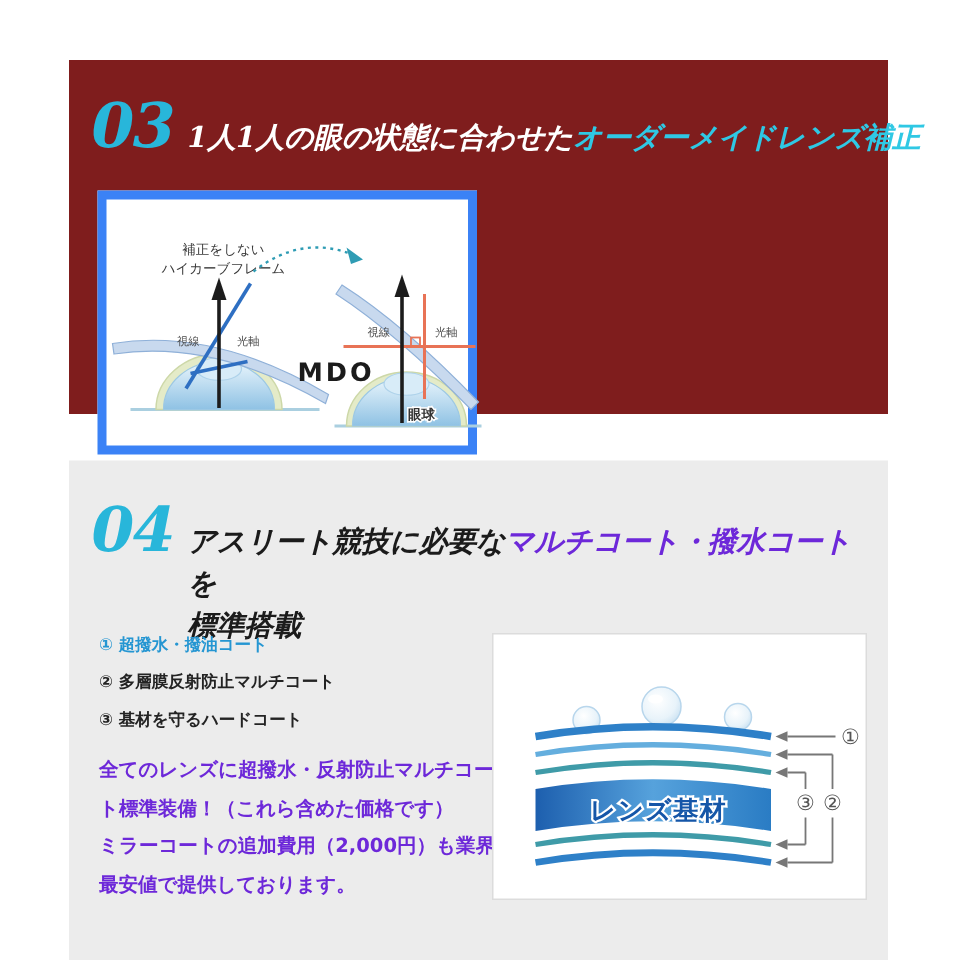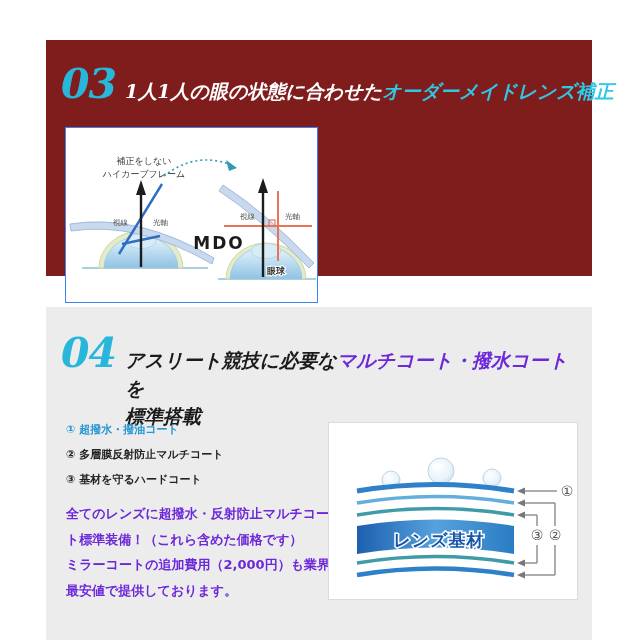--- a/index.html
+++ b/index.html
@@ -23,21 +23,21 @@
   .h-title {
     font-family:"DejaVu Serif","Liberation Serif",serif;
     font-style:italic; font-weight:bold; font-size:19px; line-height:28px;
   }
   #heading03 .h-title { color:#ffffff; }
   #heading03 .accent { color:#2fc8e4; }
   #heading04 .h-title { color:#1b1b1b; white-space:normal; width:460px; }
   #heading04 .accent { color:#6d28d9; }
 
   .white-box { position:absolute; background:#ffffff; box-sizing:border-box; }
-  #eyebox { left:19px; top:87px; width:253px; height:176px; border:1px solid #3b82f6; }
+  #eyebox { left:19px; top:87px; width:253px; height:176px; border:6px solid #3b82f6; }
   #lensbox { left:282px; top:115px; width:250px; height:178px; border:1px solid #dcdcdc; }
 
   #text03 {
     position:absolute; left:284px; top:73px; width:264px;
     color:#ffffff; font-size:13px; line-height:26.5px; font-weight:bold;
     letter-spacing:0.2px;
   }
   #text03 p { margin:0; }
   .cyan { color:#2bc8e0; }
 

